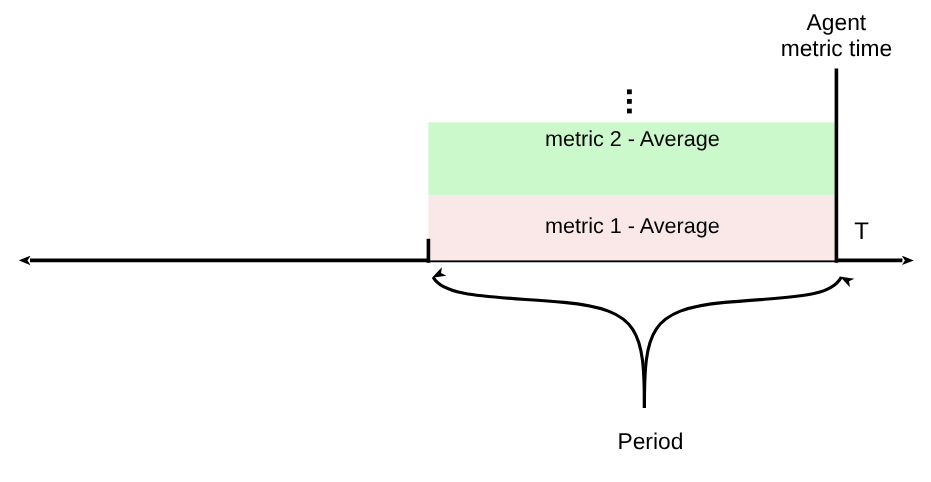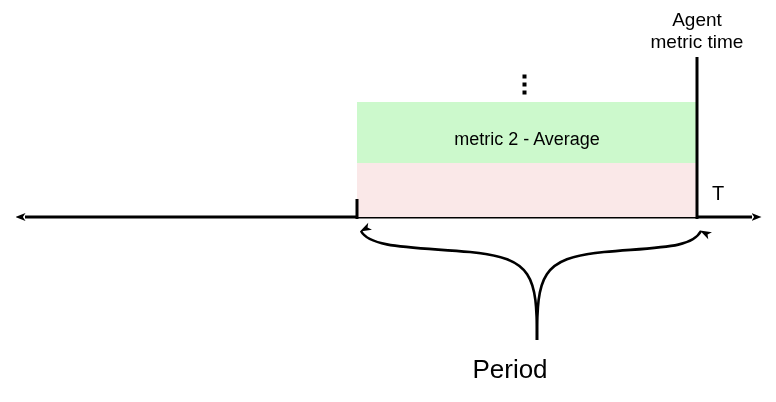--- a/index.html
+++ b/index.html
@@ -40,37 +40,37 @@
     left: 697px;
     top: 31px;
     font-size: 19px;
   }
   #agent-scrape-label .line1,
   #agent-scrape-label .line2 {
     display: block;
   }
   #metric2-label {
     left: 527px;
-    top: 140px;
+    top: 116px;
     font-size: 18px;
   }
   #metric1-label {
     left: 527px;
     top: 189px;
     font-size: 18px;
   }
   #axis-t-label {
     left: 718px;
     top: 194px;
     font-size: 20px;
   }
   #period-label {
-    left: 510px;
+    left: 542px;
     top: 369px;
-    font-size: 26px;
+    font-size: 19px;
   }
 </style>
 </head>
 <body>
 
 <div id="diagram-root">
 
   <svg id="diagram-svg" viewBox="0 0 776 402">
     <defs>
       <marker id="arrow-left" markerWidth="12" markerHeight="12" refX="9.5" refY="4" orient="auto" markerUnits="userSpaceOnUse">
@@ -105,18 +105,19 @@
     </g>
   </svg>
 
   <div class="lbl lbl-center" id="agent-scrape-label">
     <span class="line1">Agent</span>
     <span class="line2">metric time</span>
   </div>
 
   <div class="lbl lbl-center" id="metric2-label">metric 2 - Average</div>
 
+  <div class="lbl lbl-center" id="metric1-label">metric 1 - Average</div>
 
   <div class="lbl lbl-center" id="axis-t-label">T</div>
 
   <div class="lbl lbl-center" id="period-label">Period</div>
 
 </div>
 
 </body></html>

